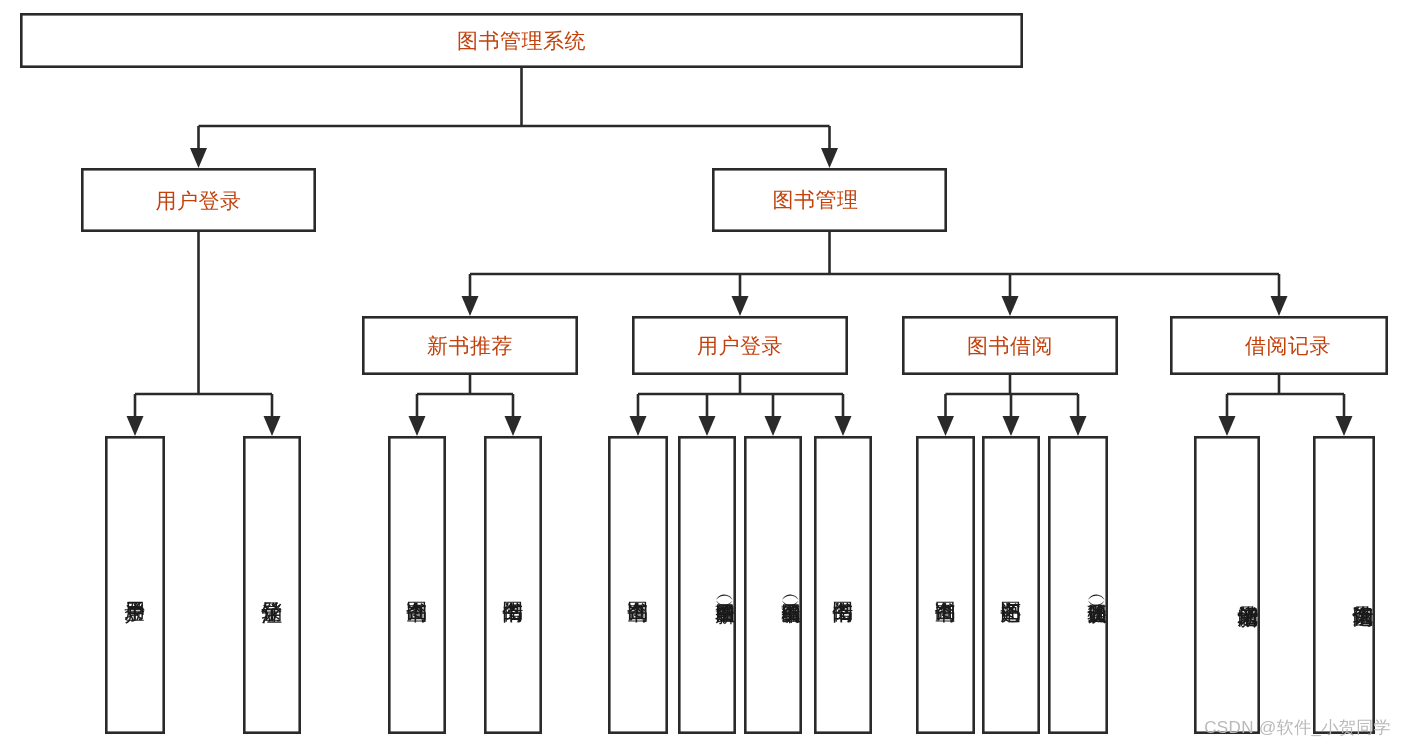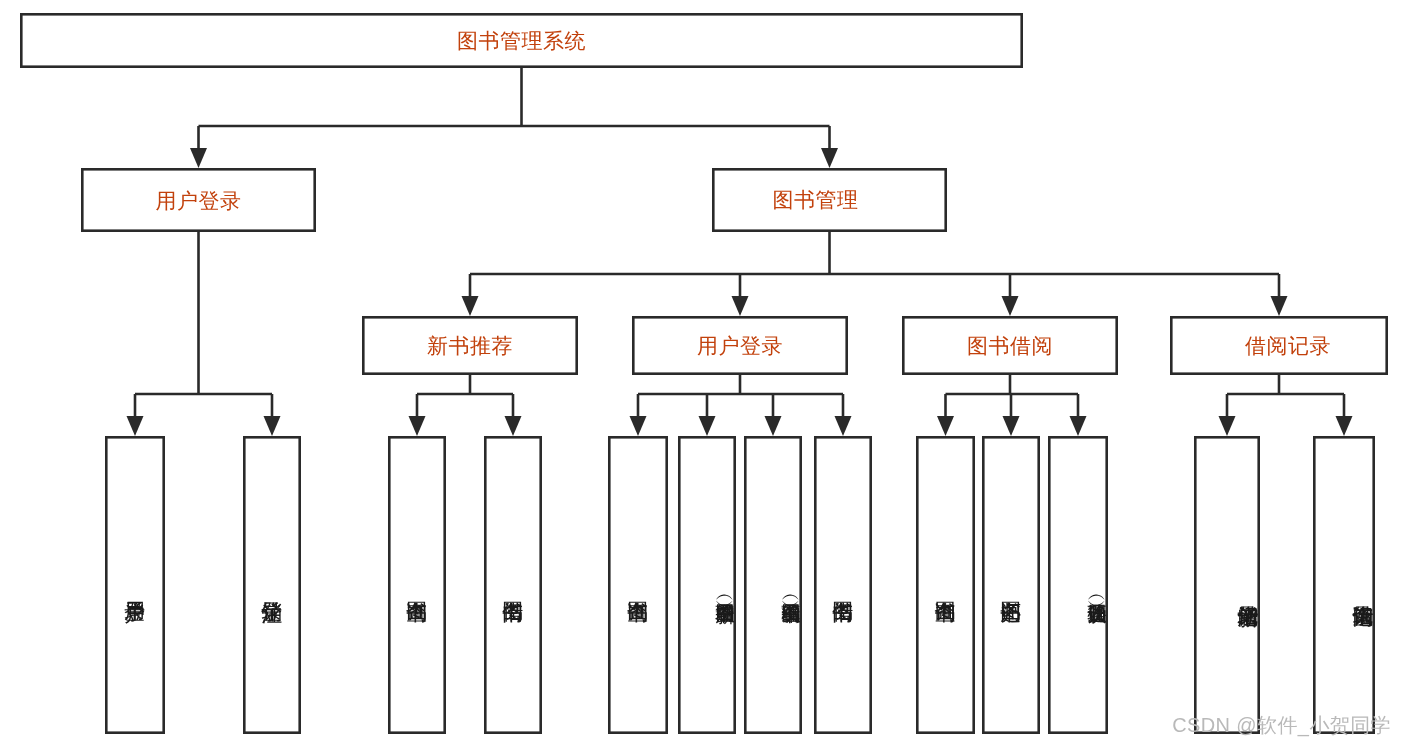--- a/index.html
+++ b/index.html
@@ -67,21 +67,21 @@
   .node-label-v.tall {
     align-items: flex-start;
     padding-top: 8px;
     box-sizing: border-box;
   }
   #watermark {
     position: absolute;
     right: 14px;
     bottom: 8px;
     color: #b9b9b9;
-    font-size: 20px;
+    font-size: 17px;
     letter-spacing: 0.4px;
     user-select: none;
     pointer-events: none;
   }
 </style>
 </head>
 <body>
 
 <div id="stage">
   <svg id="diagram" viewBox="0 0 1405 747" xmlns="http://www.w3.org/2000/svg">

